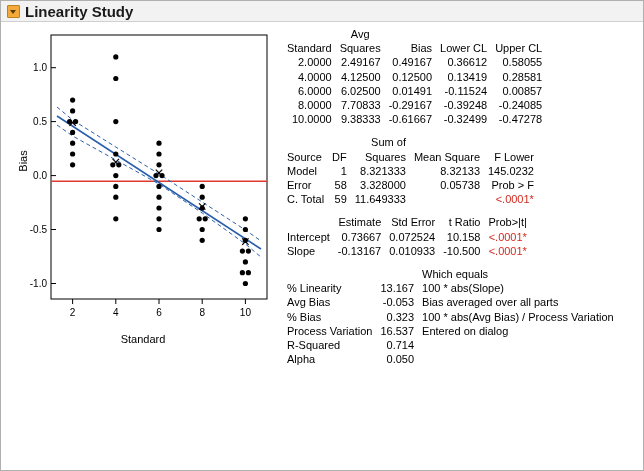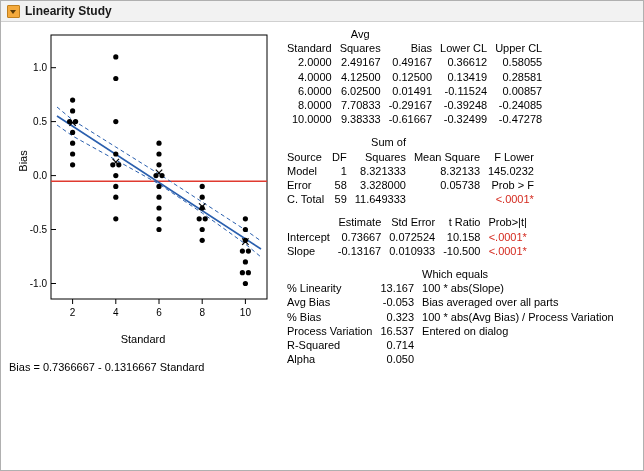--- a/index.html
+++ b/index.html
@@ -48,21 +48,21 @@
   }
   .disclosure::after {
     content: "";
     position: absolute;
     left: 2px; top: 4px;
     border-left: 3.5px solid transparent;
     border-right: 3.5px solid transparent;
     border-top: 4px solid #5a3a07;
   }
   .title-text {
-    font-size: 12px;
+    font-size: 15px;
     font-weight: bold;
     color: #1a1a1a;
   }
 
   
   .plot-wrap {
     position: absolute;
     left: 8px;
     top: 26px;
     width: 268px;
@@ -250,21 +250,20 @@
         <circle cx="233.4" cy="245.7" r="2.6"></circle>
         <circle cx="239.4" cy="245.7" r="2.6"></circle>
         <circle cx="236.4" cy="256.5" r="2.6"></circle>
       </g>
     </svg>
 
     <div class="y-axis-title">Bias</div>
     <div class="x-axis-title">Standard</div>
   </div>
 
-  <div class="equation">Bias = 0.7366667 - 0.1316667 Standard</div>
 
   <div class="report">
 
     <div class="blk">
       <table class="rpt">
         <tbody>
             <tr>
           <td></td>
           <td class="ctr-head">Avg</td>
           <td></td>

